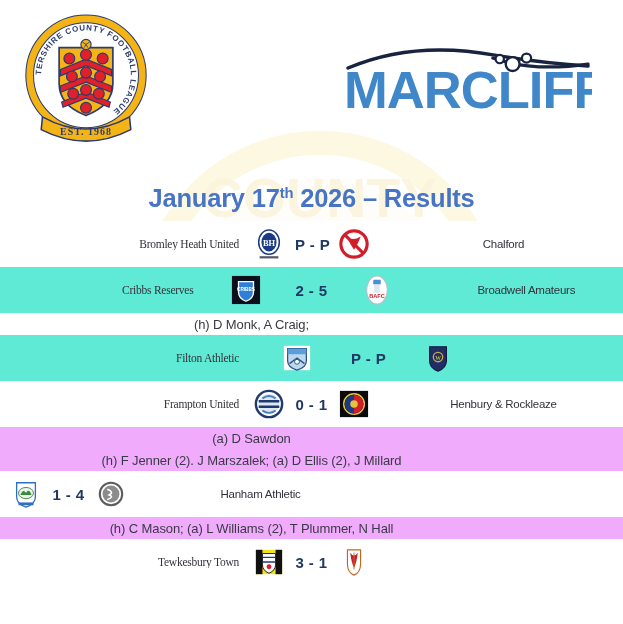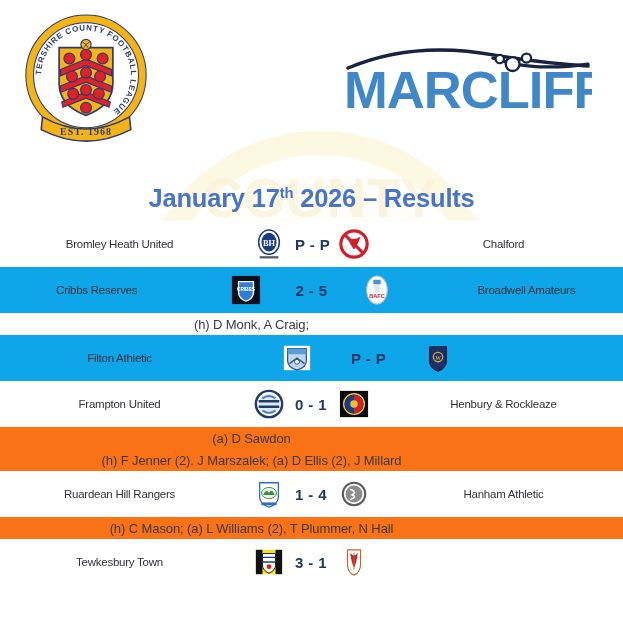--- a/index.html
+++ b/index.html
@@ -84,69 +84,71 @@
     z-index: 2;
     width: 623px;
   }
   .fixture-row {
     display: flex;
     align-items: center;
     height: 46px;
     width: 100%;
     box-sizing: border-box;
   }
-  .fixture-row.shaded { background: #0ea5e9; gap: 28px; }
+  .fixture-row.shaded { background: #5eead4; gap: 28px; }
   .fixture-row.plain  { background: #ffffff; }
 
   .home-name, .away-name {
     font-family: "Liberation Sans", sans-serif;
     font-size: 11.5px;
     color: #33323c;
     letter-spacing: -0.25px;
     white-space: nowrap;
     overflow: hidden;
   }
   .home-name {
     width: 243px;
-    text-align: center;
+    text-align: right;
     padding-right: 4px;
     box-sizing: border-box;
+    font-family: Liberation Serif, serif;
   }
   .away-name {
     width: 243px;
     text-align: center;
     padding-left: 4px;
     box-sizing: border-box;
   }
   .crest {
     width: 52px;
     display: flex;
     align-items: center;
     justify-content: center;
   }
   .crest svg { display: block; }
   .score {
     width: 33px;
+    text-align: center;
     font-family: "Liberation Sans", sans-serif;
     font-size: 15px;
     font-weight: bold;
     color: #1f3864;
     letter-spacing: 0.4px;
     white-space: nowrap;
   }
 
   .scorer-row {
     height: 22px;
     display: flex;
     align-items: center;
     justify-content: center;
     width: 100%;
     box-sizing: border-box;
   }
-  .scorer-row.shaded { background: #f97316; }
+  .scorer-row.shaded { background: #f0abfc; }
   .scorer-row.plain  { background: #ffffff; }
   .scorer-text {
     font-family: "Liberation Sans", sans-serif;
     font-size: 13px;
     color: #3a3a44;
     letter-spacing: -0.1px;
     text-align: center;
     white-space: nowrap;
     
     margin-left: -120px;
@@ -281,21 +283,20 @@
       </div>
       <div class="away-name">Henbury &amp; Rockleaze</div>
     </div>
     <div class="scorer-row shaded">
       <div class="scorer-text">(a) D Sawdon</div>
     </div>
     <div class="scorer-row shaded">
       <div class="scorer-text">(h) F Jenner (2). J Marszalek; (a) D Ellis (2), J Millard</div>
     </div>
     <div class="fixture-row plain">
-      <div class="home-name">Ruardean Hill Rangers</div>
       <div class="crest">
         <svg width="30" height="30" viewBox="0 0 32 32">
           <use href="#c-ruardean"></use>
         </svg>
       </div>
       <div class="score">1 - 4</div>
       <div class="crest">
         <svg width="30" height="30" viewBox="0 0 32 32">
           <use href="#c-hanham"></use>
         </svg>

